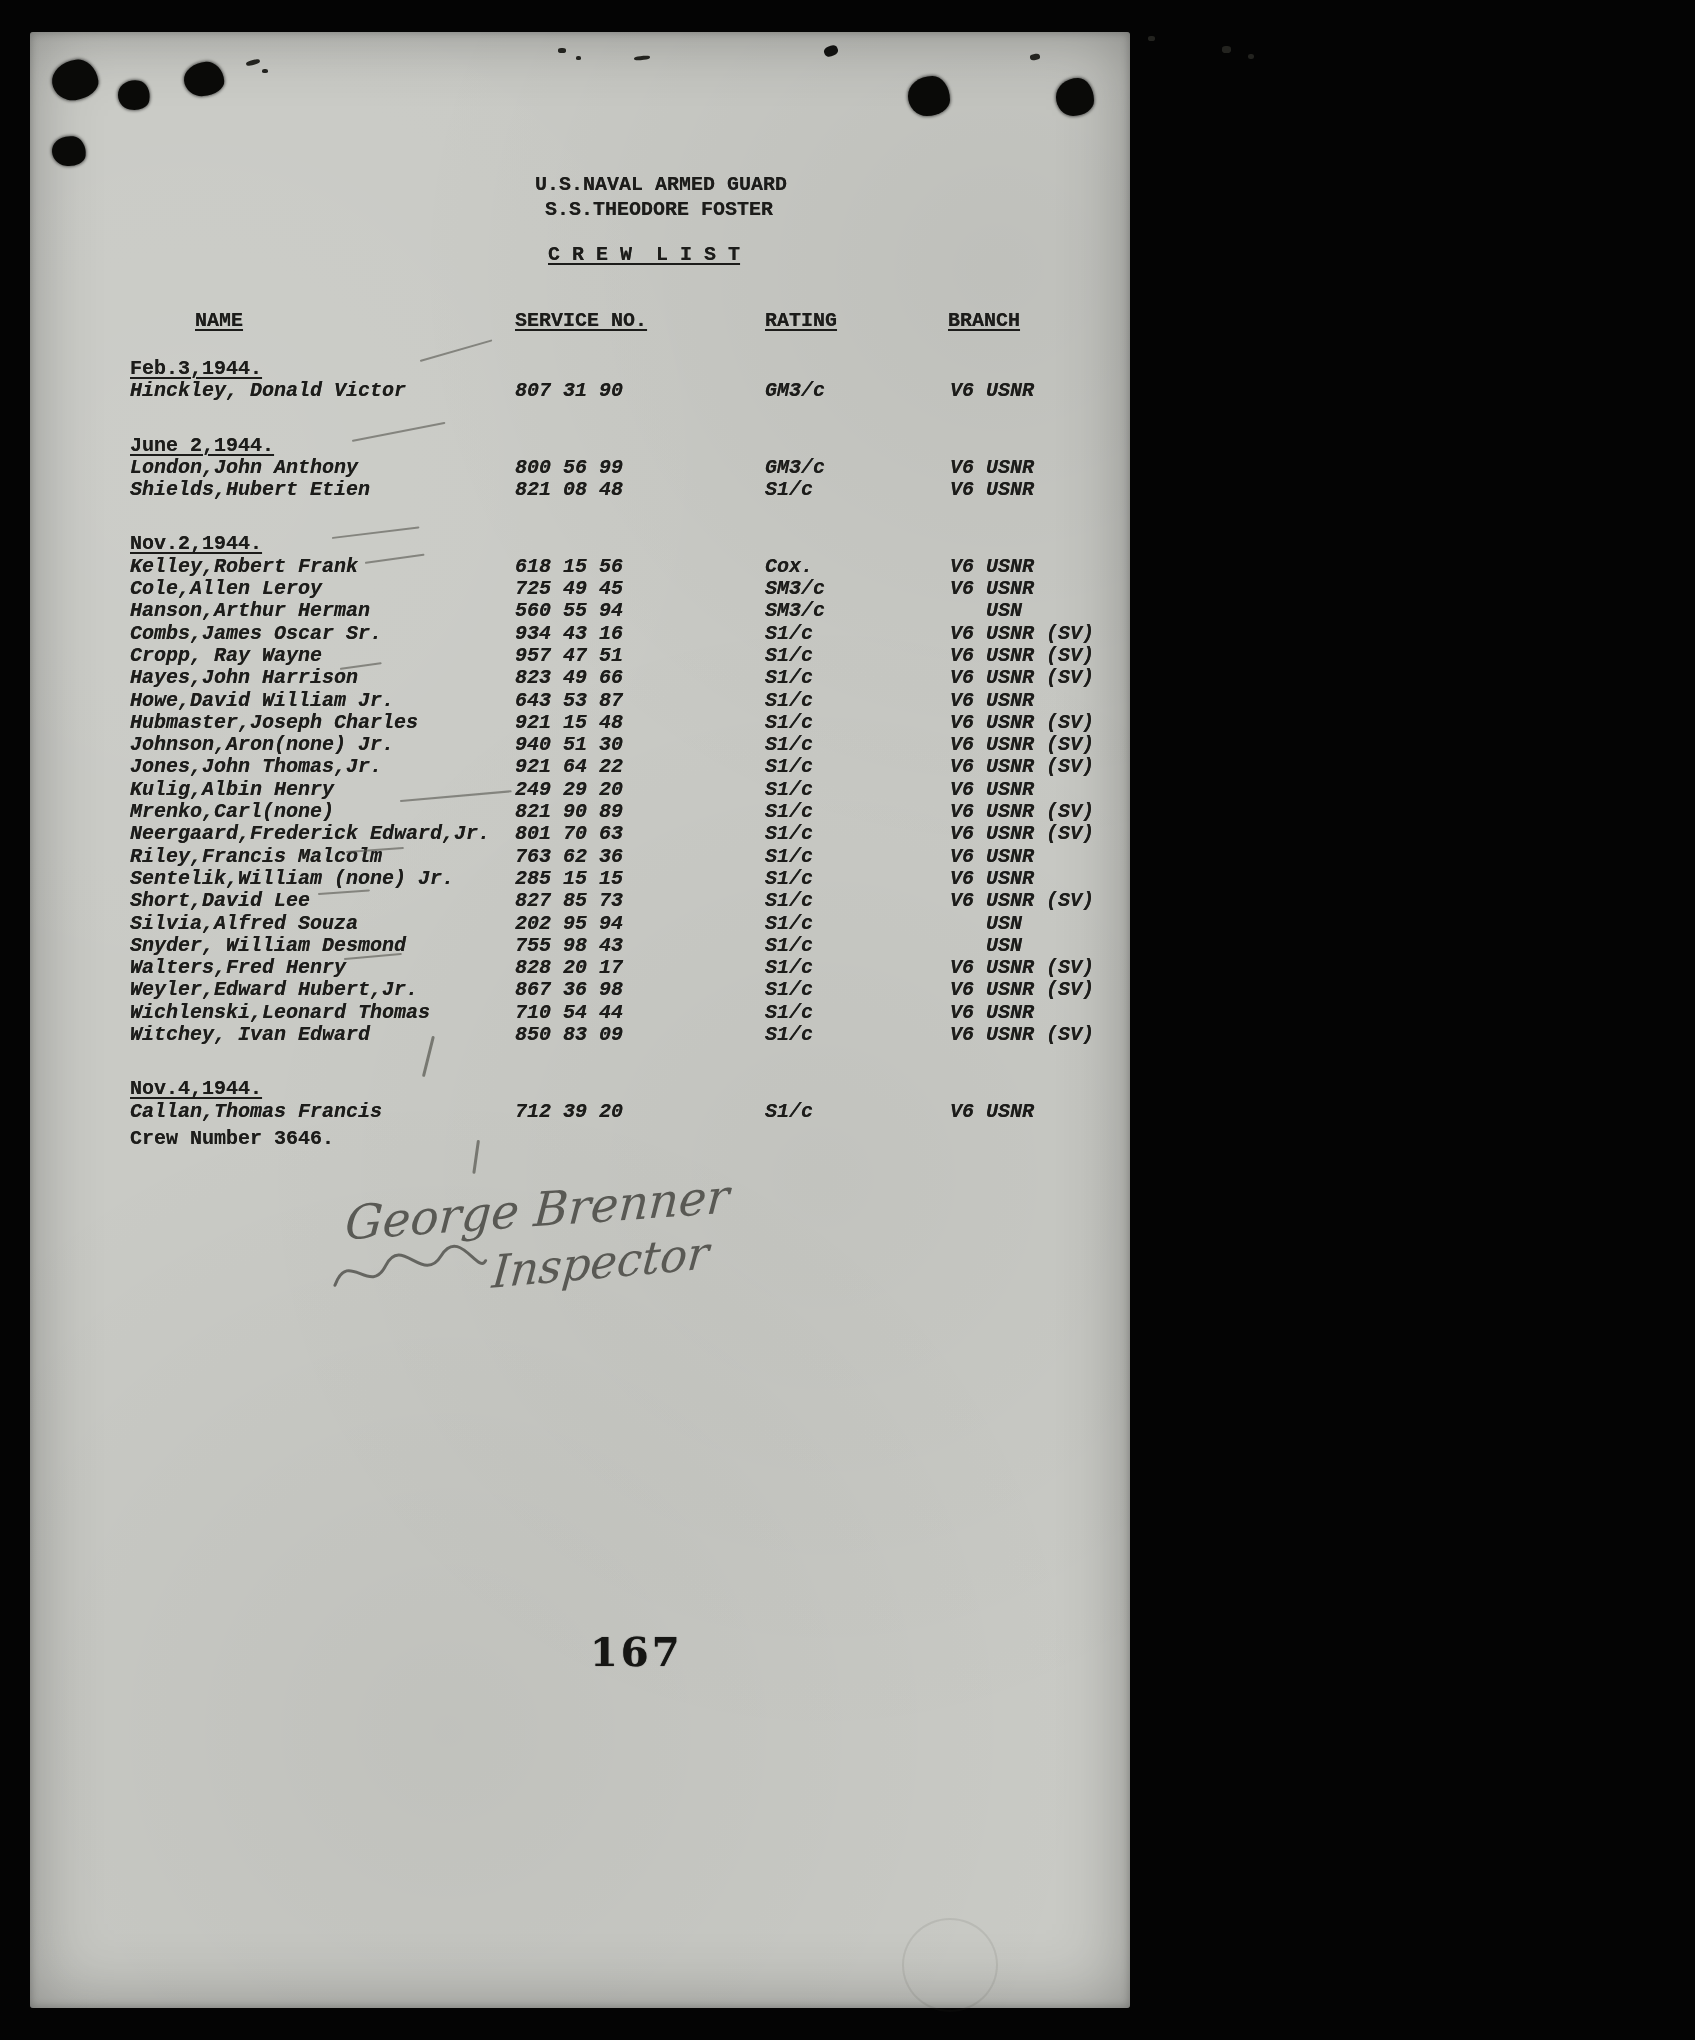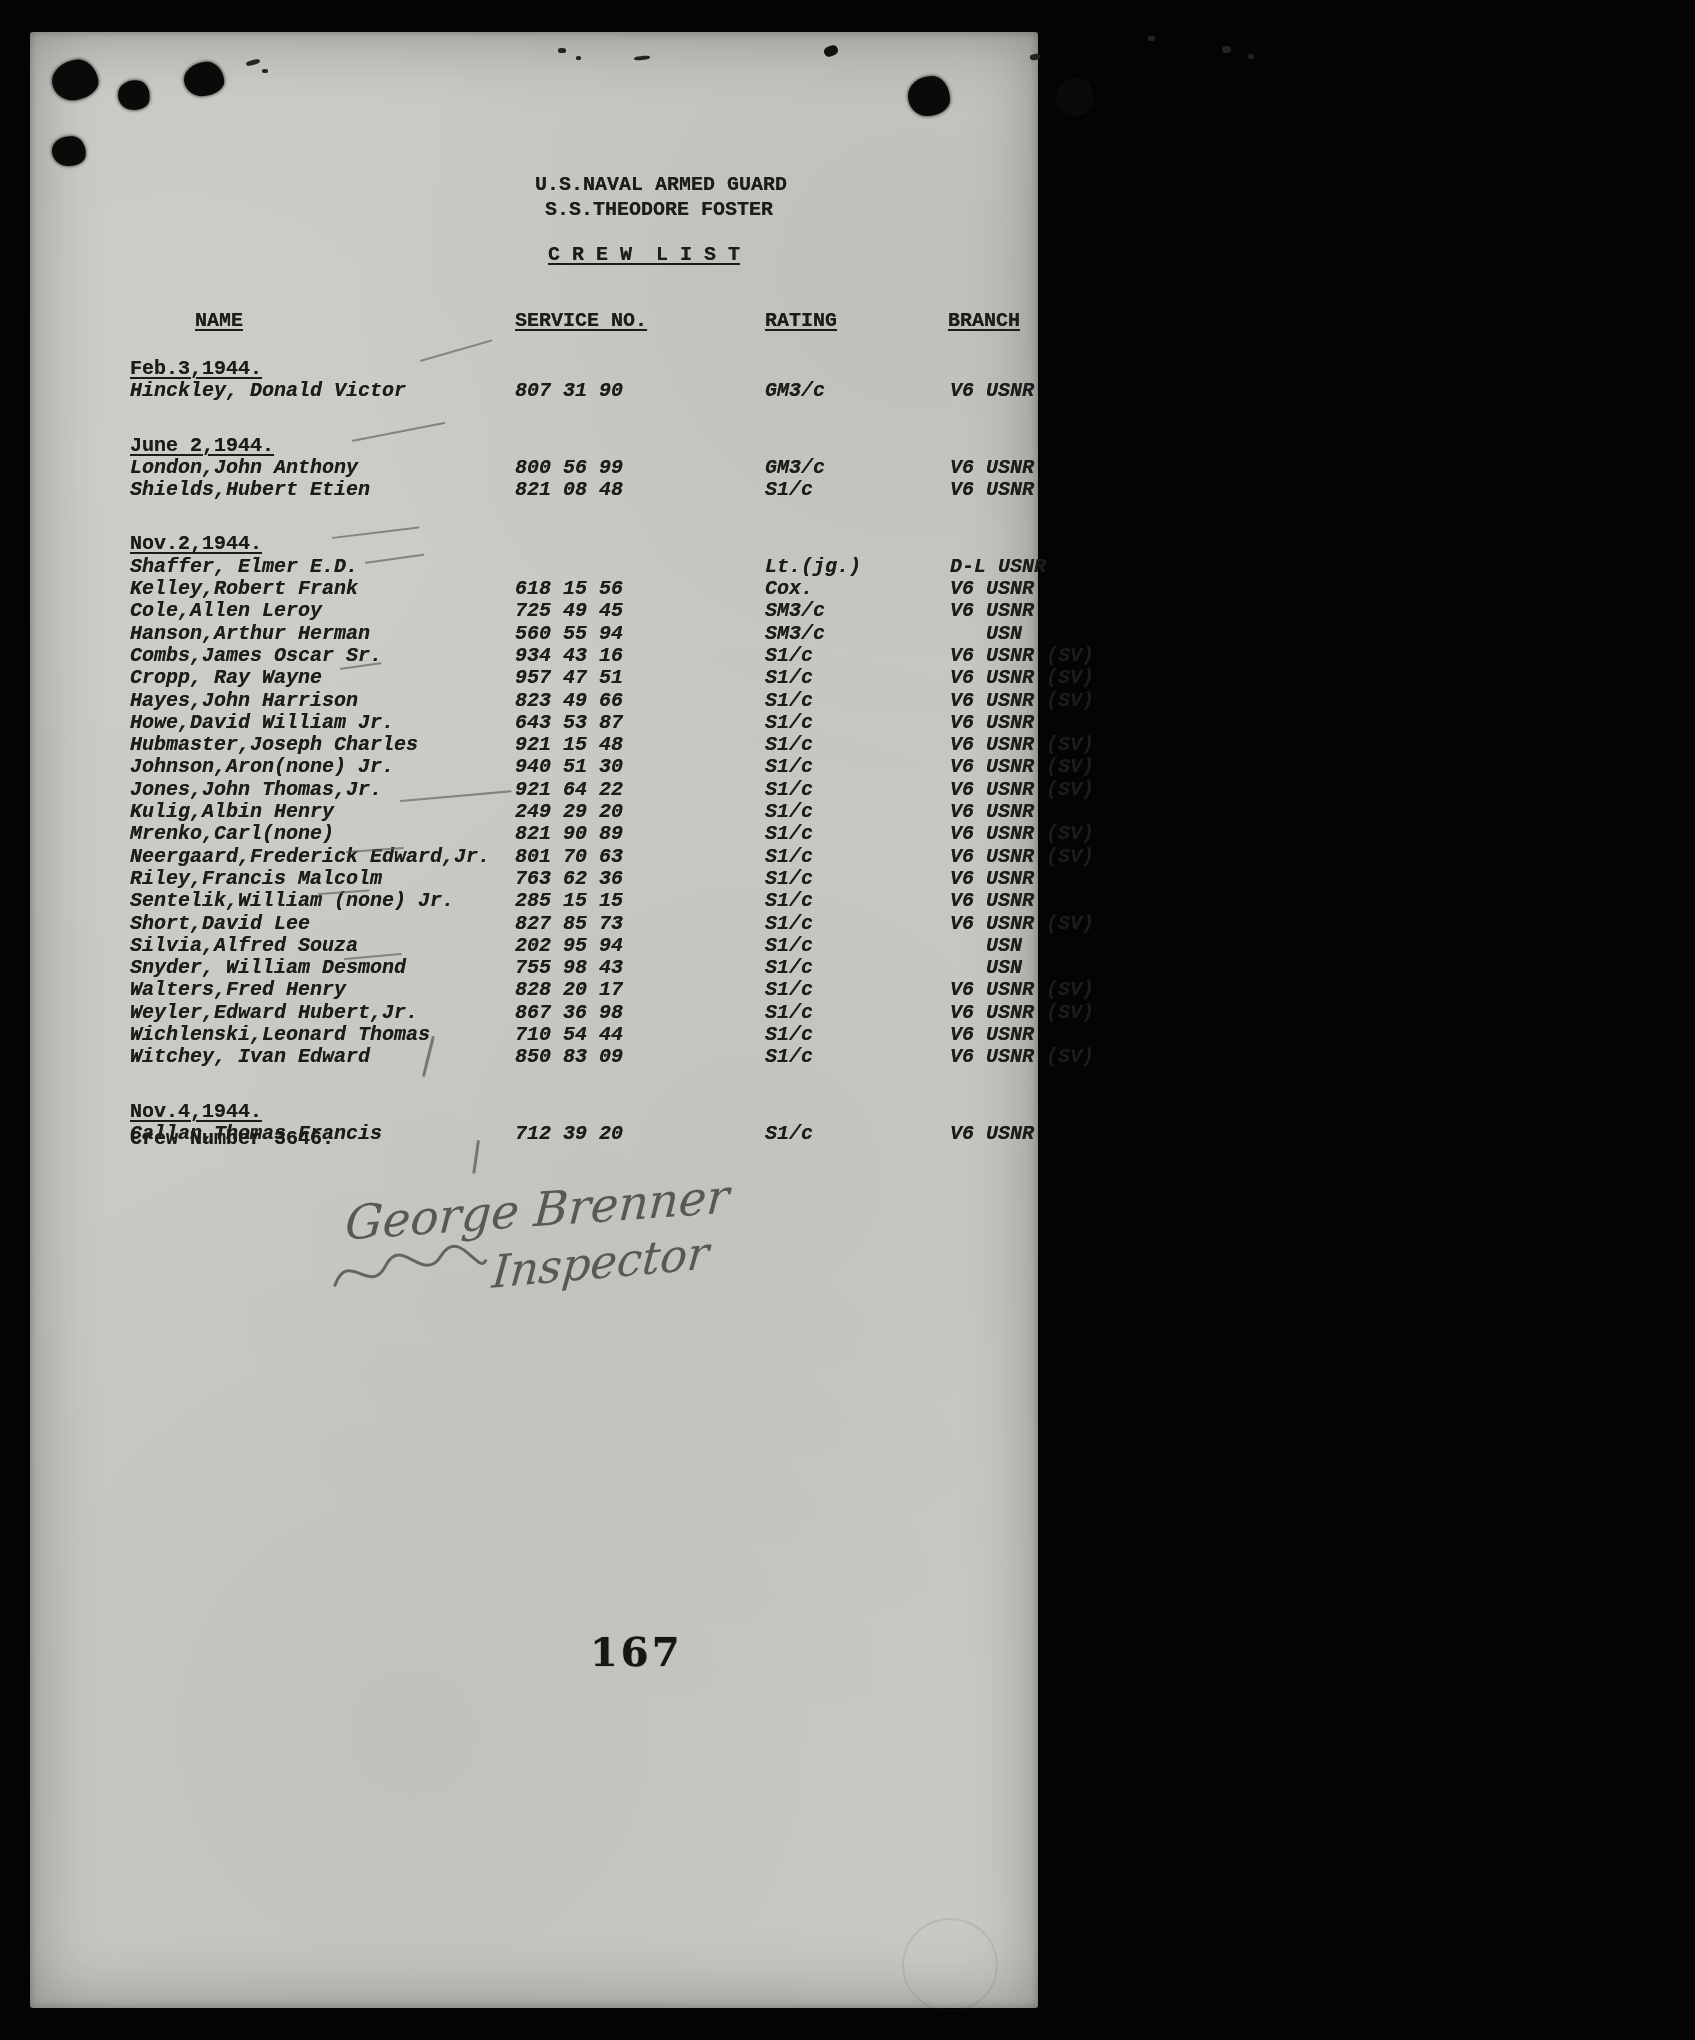--- a/index.html
+++ b/index.html
@@ -1,20 +1,20 @@
 <!DOCTYPE html>
 <html><head>
 <meta charset="utf-8">
 <style>
   html,body{margin:0;padding:0;}
   body{width:1695px;height:2040px;background:#040404;}
   .scan{position:relative;width:1695px;height:2040px;background:#040404;overflow:hidden;}
 
   .paper{
-    position:absolute;left:30px;top:32px;width:1008px;height:1976px;
+    position:absolute;left:30px;top:32px;width:1100px;height:1976px;
     background:
       radial-gradient(circle at 15% 22%, rgba(255,255,255,.06), transparent 32%),
       radial-gradient(circle at 72% 58%, rgba(0,0,0,.035), transparent 42%),
       radial-gradient(circle at 38% 86%, rgba(0,0,0,.045), transparent 36%),
       radial-gradient(circle at 88% 12%, rgba(0,0,0,.05), transparent 30%),
       #c9cac5;
     box-shadow: inset 0 0 70px rgba(0,0,0,.30), inset 0 0 10px rgba(0,0,0,.28);
     border-radius:3px;
   }
 
@@ -127,25 +127,20 @@
           </div>
           <div class="row">
             <span class="mono cell c-name">Shields,Hubert Etien</span>
             <span class="mono cell c-service">821 08 48</span>
             <span class="mono cell c-rating">S1/c</span>
             <span class="mono cell c-branch">V6 USNR</span>
           </div>
         </div>
         <div class="section">
           <div class="mono date-heading u">Nov.2,1944.</div>
-          <div class="row">
-            <span class="mono cell c-name">Shaffer, Elmer E.D.</span>
-            <span class="mono cell c-rating">Lt.(jg.)</span>
-            <span class="mono cell c-branch">D-L USNR</span>
-          </div>
           <div class="row">
             <span class="mono cell c-name">Kelley,Robert Frank</span>
             <span class="mono cell c-service">618 15 56</span>
             <span class="mono cell c-rating">Cox.</span>
             <span class="mono cell c-branch">V6 USNR</span>
           </div>
           <div class="row">
             <span class="mono cell c-name">Cole,Allen Leroy</span>
             <span class="mono cell c-service">725 49 45</span>
             <span class="mono cell c-rating">SM3/c</span>

